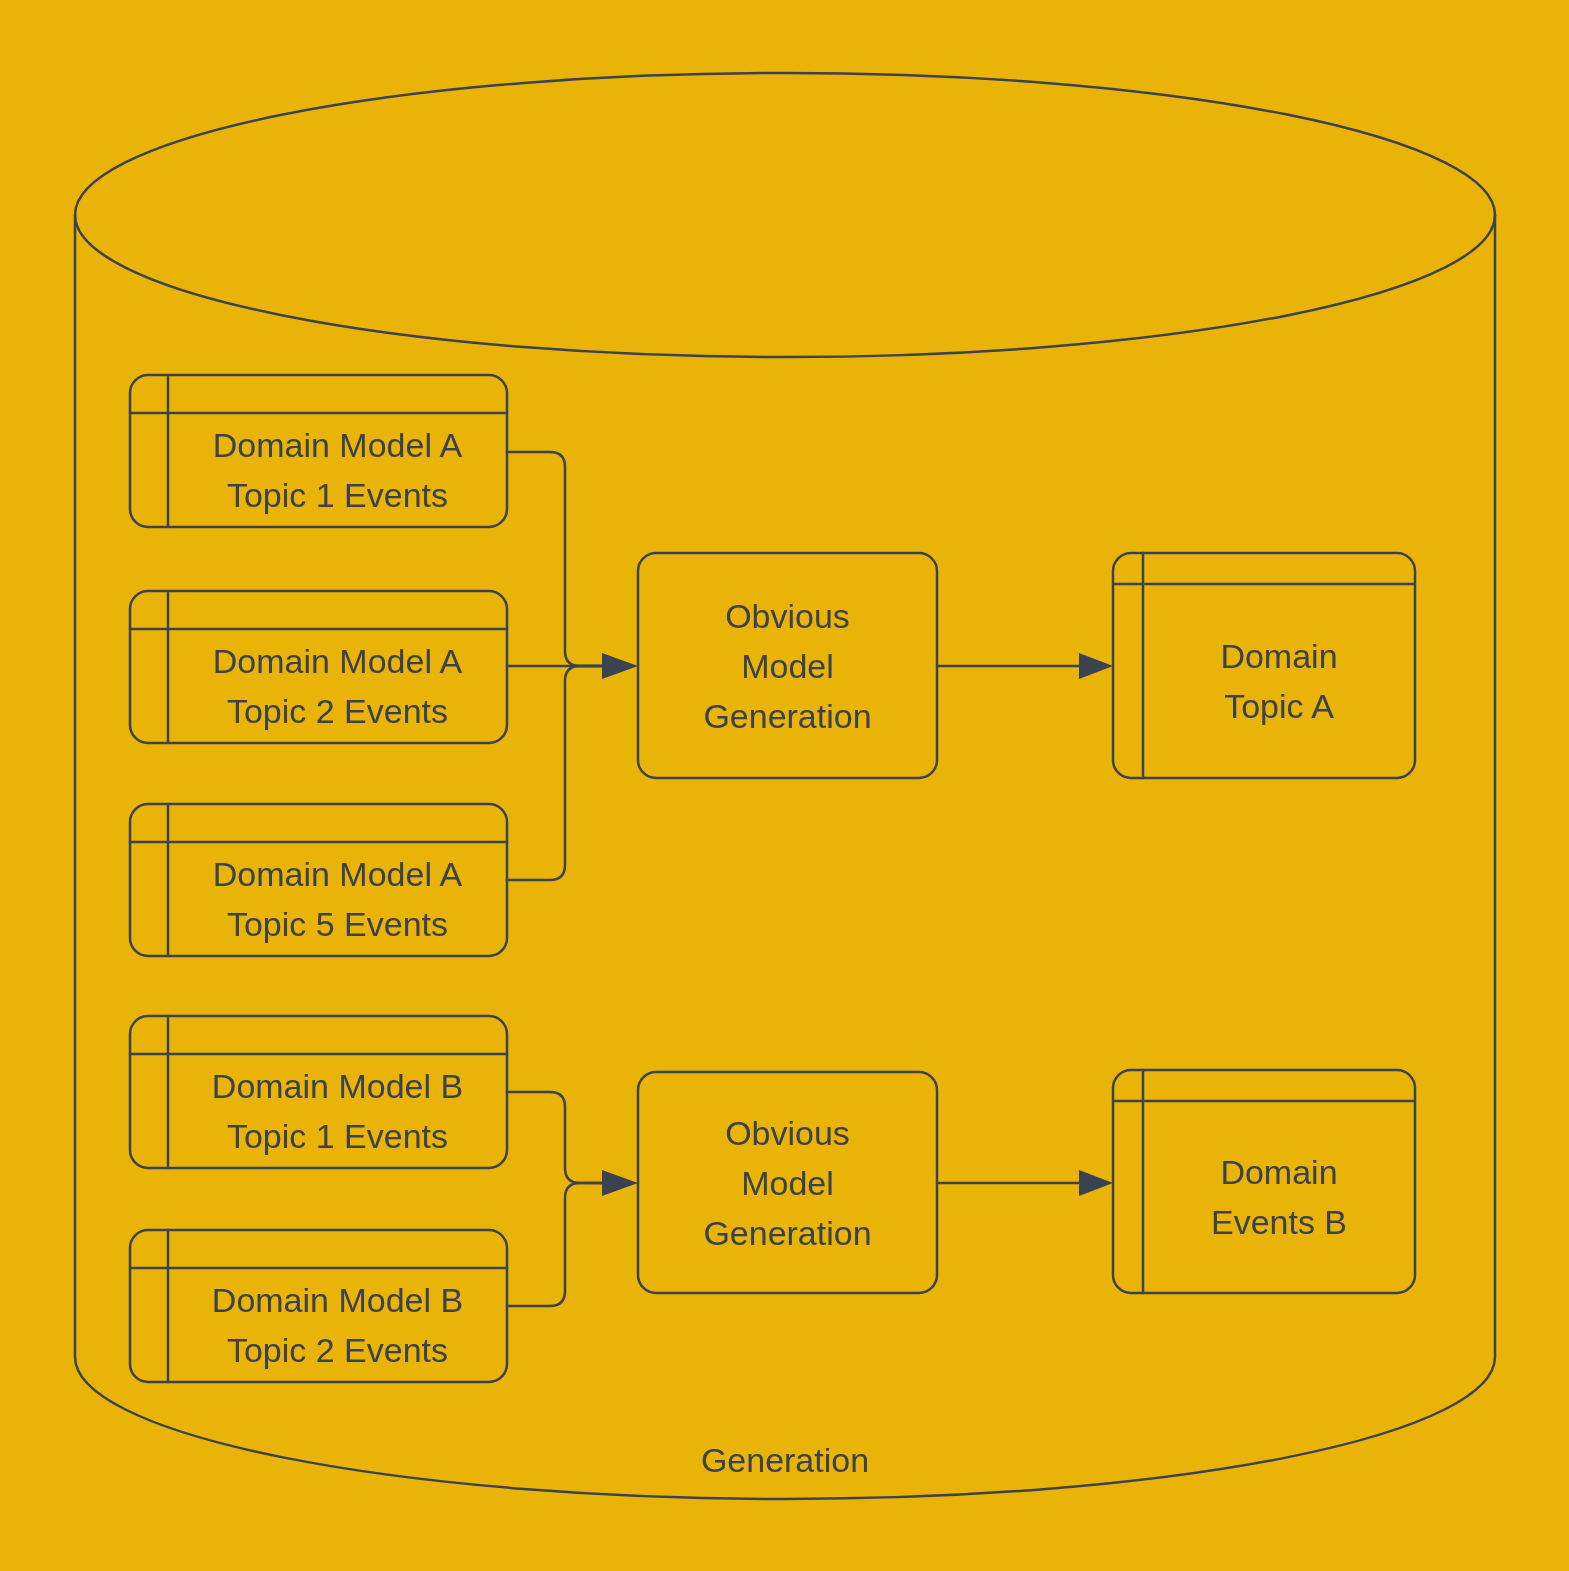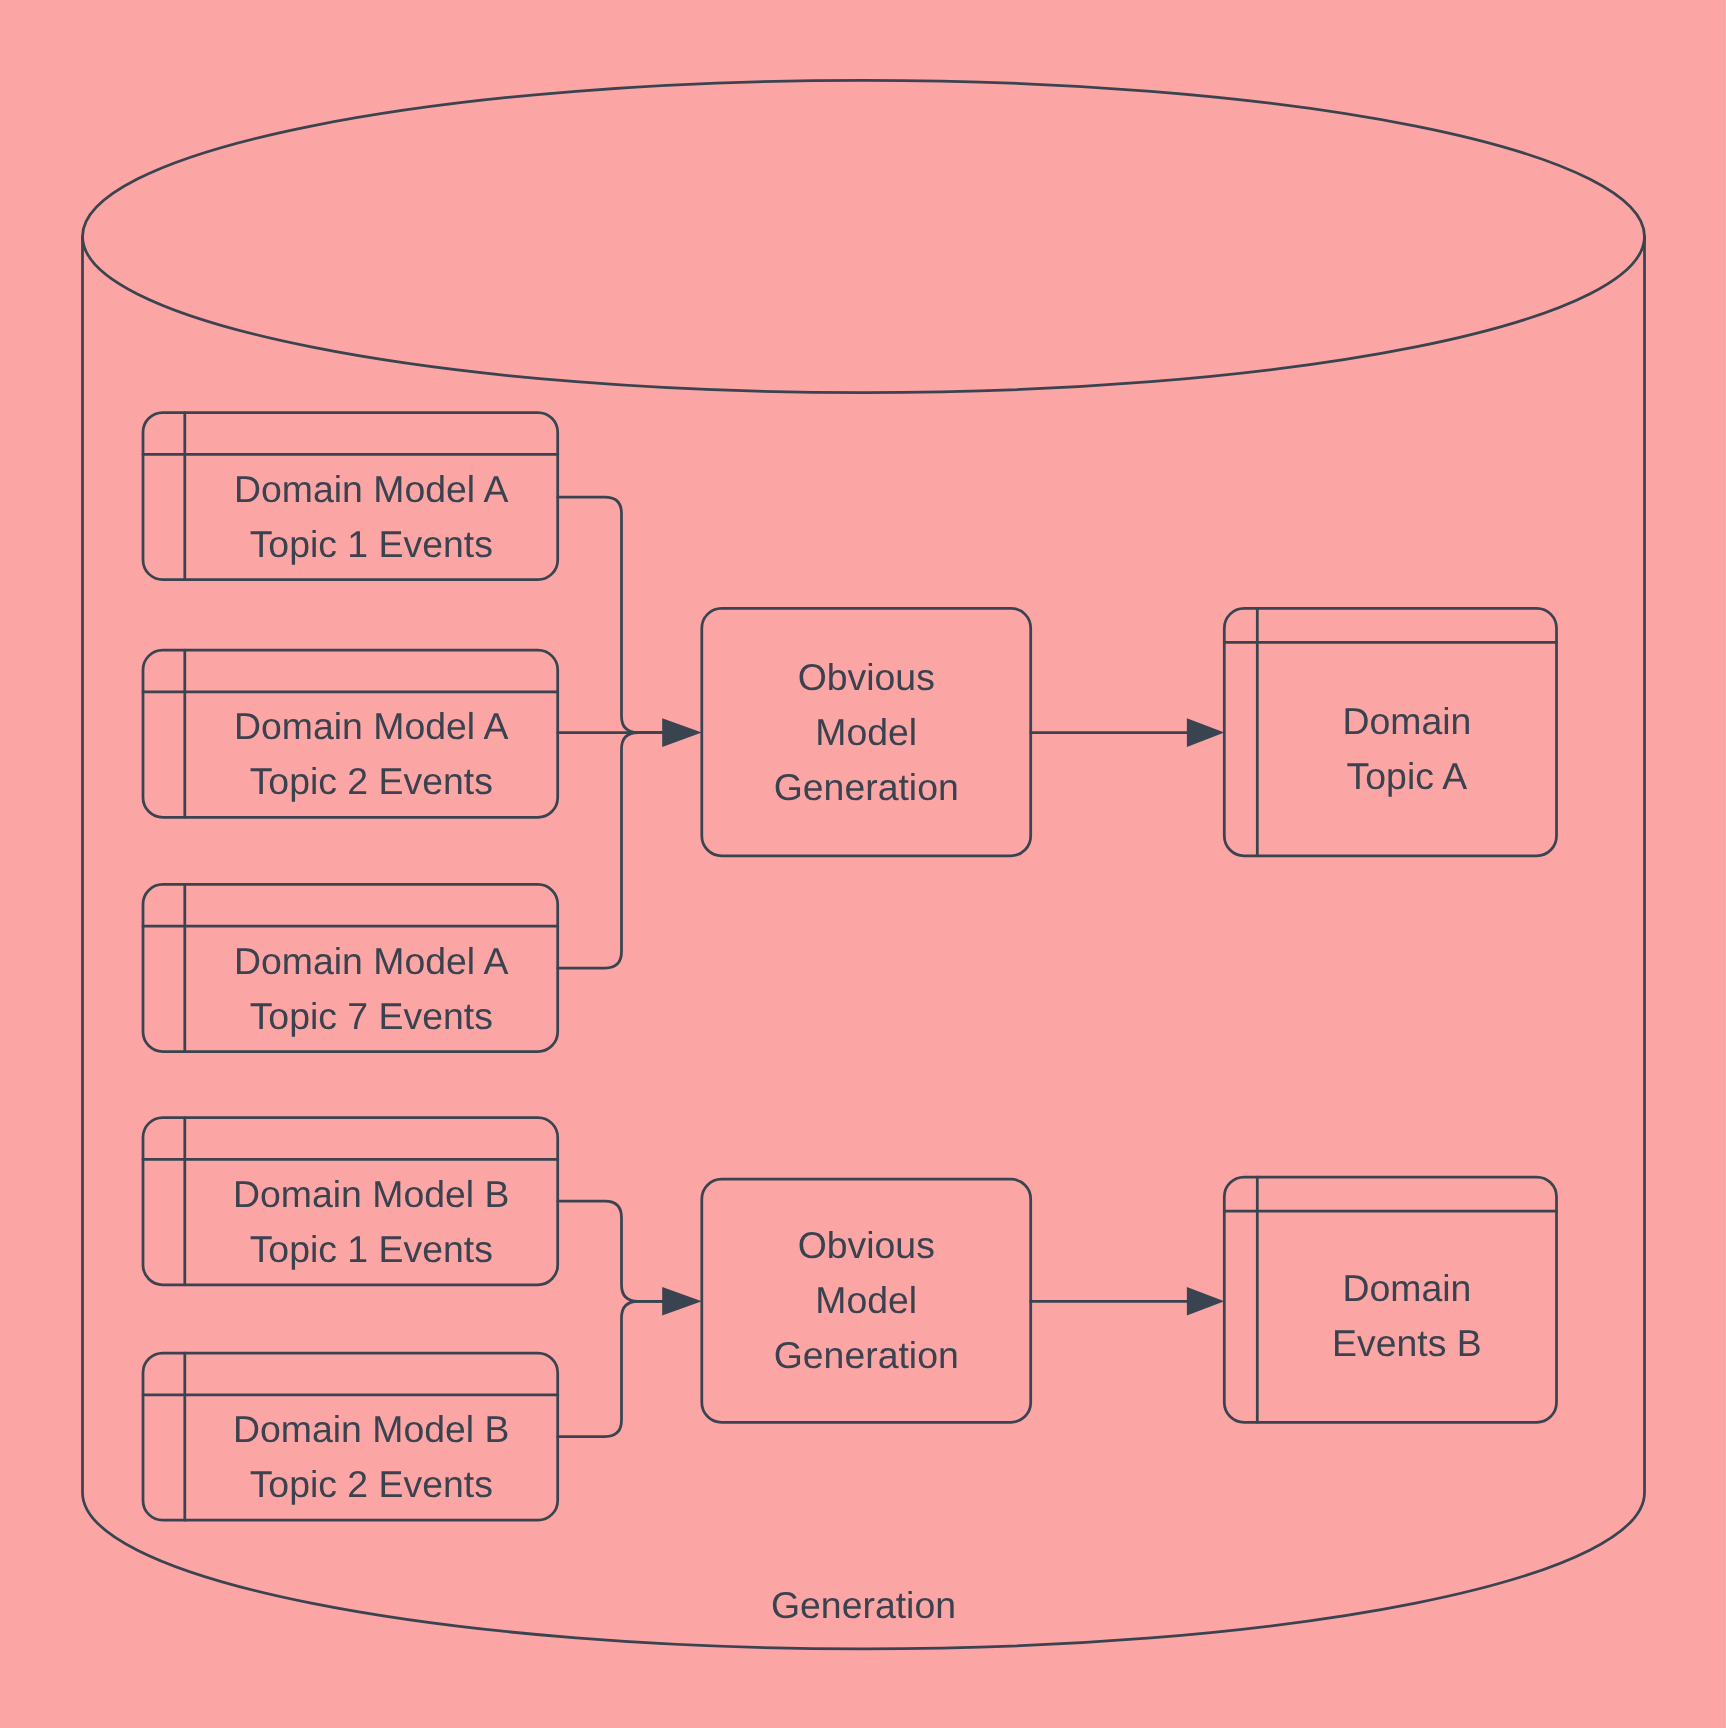--- a/index.html
+++ b/index.html
@@ -4,21 +4,21 @@
 <style>
   html, body {
     margin: 0;
     padding: 0;
     background: #ffffff;
   }
   #canvas {
     position: relative;
     width: 1569px;
     height: 1571px;
-    background: #fca5a5;
+    background: #eab308;
     font-family: "Liberation Sans", sans-serif;
     color: #39424e;
     overflow: hidden;
   }
   #shapes {
     position: absolute;
     left: 0;
     top: 0;
   }
   .label {
@@ -134,21 +134,21 @@
     <span>Topic 1 Events</span>
   </div>
 
   <div class="label" style="left:168px; top:629px; width:339px; height:114px;">
     <span>Domain Model A</span>
     <span>Topic 2 Events</span>
   </div>
 
   <div class="label" style="left:168px; top:842px; width:339px; height:114px;">
     <span>Domain Model A</span>
-    <span>Topic 7 Events</span>
+    <span>Topic 5 Events</span>
   </div>
 
   <div class="label" style="left:168px; top:1054px; width:339px; height:114px;">
     <span>Domain Model B</span>
     <span>Topic 1 Events</span>
   </div>
 
   <div class="label" style="left:168px; top:1268px; width:339px; height:114px;">
     <span>Domain Model B</span>
     <span>Topic 2 Events</span>

